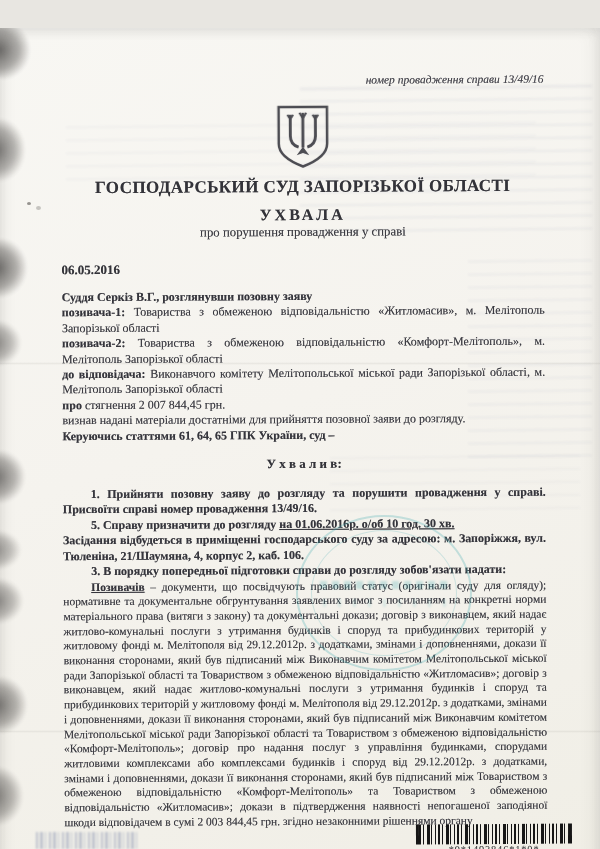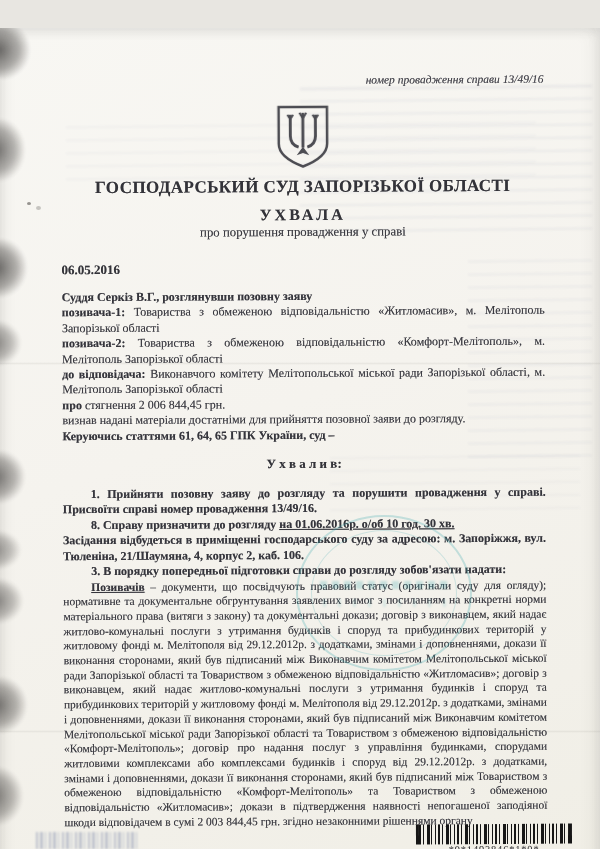--- a/index.html
+++ b/index.html
@@ -147,28 +147,28 @@
 
     <div class="meta-row">
       <span>06.05.2016</span>
     </div>
 
     <div class="body">
       <p class="b">Суддя  Серкіз В.Г., розглянувши позовну заяву</p>
       <p><span class="b">позивача-1:</span><span> Товариства з обмеженою відповідальністю «Житломасив», м. Мелітополь Запорізької області</span></p>
       <p><span class="b">позивача-2:</span><span> Товариства з обмеженою відповідальністю «Комфорт-Мелітополь», м. Мелітополь Запорізької області</span></p>
       <p><span class="b">до відповідача:</span><span> Виконавчого комітету Мелітопольської міської ради Запорізької області, м. Мелітополь Запорізької області</span></p>
-      <p><span class="b">про</span><span> стягнення 2 006 844,45 грн.</span></p>
+      <p><span class="b">про</span><span> стягнення 2 007 844,45 грн.</span></p>
       <p>визнав надані матеріали достатніми для прийняття позовної заяви до розгляду.</p>
       <p class="b">Керуючись статтями  61, 64, 65 ГПК України, суд –</p>
 
       <div class="resolved">У х в а л и в:</div>
 
       <p class="b indent">1. Прийняти позовну заяву до розгляду та порушити провадження у справі. Присвоїти справі номер провадження 13/49/16.</p>
-      <p class="b indent"><span>8. Справу призначити до розгляду </span><span class="u">на 01.06.2016р. о/об 10 год. 30 хв.</span></p>
+      <p class="b indent"><span>5. Справу призначити до розгляду </span><span class="u">на 01.06.2016р. о/об 10 год. 30 хв.</span></p>
       <p class="b">Засідання відбудеться в приміщенні господарського суду за адресою: м. Запоріжжя, вул. Тюленіна, 21/Шаумяна, 4, корпус 2, каб. 106.</p>
       <p class="b indent">3. В порядку попередньої підготовки справи до розгляду зобов'язати надати:</p>
       <p class="indent obligations"><span class="b u">Позивачів</span><span> – документи, що посвідчують правовий статус (оригінали суду для огляду); нормативне та документальне обгрунтування заявлених вимог з посиланням на конкретні норми матеріального права (витяги з закону) та документальні докази; договір з виконавцем, який надає житлово-комунальні послуги з утримання будинків і споруд та прибудинкових територій у житловому фонді м. Мелітополя від 29.12.2012р. з додатками, змінами і доповненнями, докази її виконання сторонами, який був підписаний між Виконавчим комітетом Мелітопольської міської ради Запорізької області та Товариством з обмеженою відповідальністю «Житломасив»; договір з виконавцем, який надає житлово-комунальні послуги з утримання будинків і споруд та прибудинкових територій у житловому фонді м. Мелітополя від 29.12.2012р. з додатками, змінами і доповненнями, докази її виконання сторонами, який був підписаний між Виконавчим комітетом Мелітопольської міської ради Запорізької області та Товариством з обмеженою відповідальністю «Комфорт-Мелітополь»; договір про надання послуг з управління будинками, спорудами житловими комплексами або комплексами будинків і споруд від 29.12.2012р. з додатками, змінами і доповненнями, докази її виконання сторонами, який був підписаний між Товариством з обмеженою відповідальністю «Комфорт-Мелітополь» та Товариством з обмеженою відповідальністю «Житломасив»; докази в підтвердження наявності непогашеної заподіяної шкоди відповідачем в сумі 2 003 844,45 грн. згідно незаконними рішеннями органу</span></p>
     </div>
   </div>
 
   <div class="barcode-wrap">
     <div class="barcode"></div>
     <div class="barcode-text">*9*1493846*1*0*</div>
   </div>

